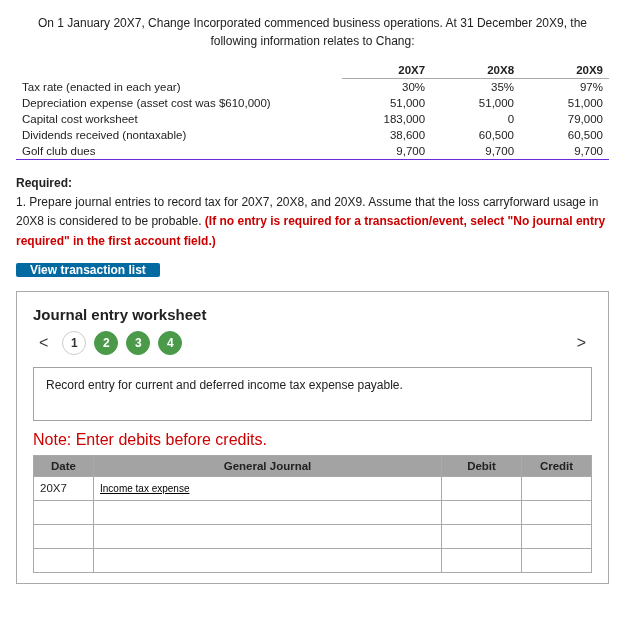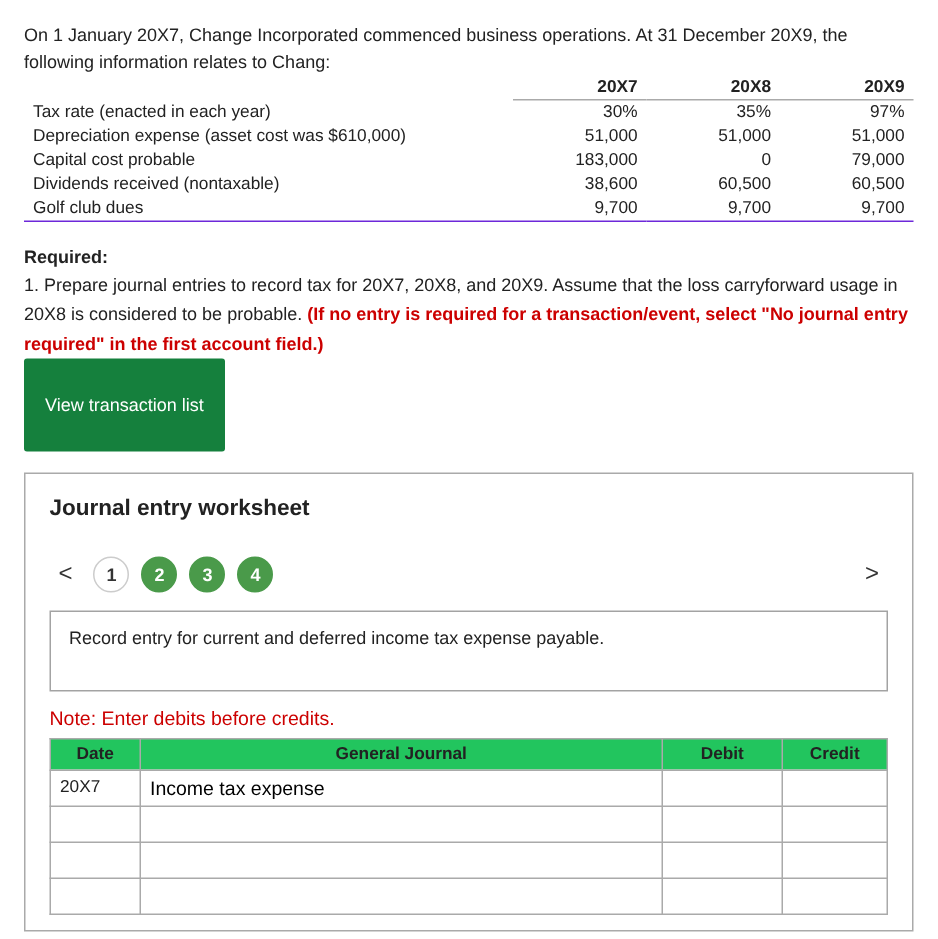--- a/index.html
+++ b/index.html
@@ -8,20 +8,22 @@
       font-size: 12px;
       background: #fff;
       color: #222;
       width: 625px;
       min-height: 626px;
       padding: 14px 16px;
     }
     .intro-text {
       font-size: 12px;
       line-height: 1.5;
+      margin-bottom: 12px;
+      text-align: center;
     }
     .data-table {
       width: 100%;
       border-collapse: collapse;
       margin-bottom: 14px;
       font-size: 11.5px;
     }
     .data-table td {
       padding: 2px 6px;
     }
@@ -30,46 +32,48 @@
       text-align: right;
       font-weight: normal;
       border-bottom: 1px solid #aaa;
     }
     .data-table .col-label { width: 55%; }
     .data-table .col-year { text-align: right; width: 15%; }
     .data-table .year-header { text-align: right; border-bottom: 1px solid #aaa; font-weight: bold; }
     .data-table .top-row td { border-top: 1px solid #aaa; }
     .data-table .bottom-row td { border-bottom: 1px solid #6d28d9; }
     .required-section {
+      margin-bottom: 12px;
     }
     .required-section p {
       font-size: 12px;
       line-height: 1.6;
     }
     .required-section .bold { font-weight: bold; }
     .required-section .red-bold { font-weight: bold; color: #c00; }
     .view-btn {
-      background: #15803d;
+      background: #0369a1;
       color: #fff;
       border: none;
-      padding: 24px 14px;
+      padding: 0 14px;
       font-size: 12px;
       cursor: pointer;
       border-radius: 2px;
       margin-bottom: 14px;
+      font-weight: bold;
     }
     .journal-box {
       border: 1px solid #aaa;
       padding: 14px 16px 10px 16px;
       background: #fff;
     }
     .journal-title {
       font-size: 15px;
       font-weight: bold;
-      margin-bottom: 24px;
+      margin-bottom: 8px;
     }
     .nav-row {
       display: flex;
       align-items: center;
       gap: 8px;
       margin-bottom: 12px;
     }
     .nav-arrow {
       font-size: 16px;
       color: #333;
@@ -101,30 +105,30 @@
     }
     .instruction-box {
       border: 1px solid #a3a3a3;
       padding: 10px 12px;
       font-size: 12px;
       margin-bottom: 10px;
       min-height: 54px;
     }
     .note-text {
       color: #c00;
-      font-size: 13px;
+      font-size: 16px;
       margin-bottom: 6px;
     }
     .journal-table {
       width: 100%;
       border-collapse: collapse;
       font-size: 11.5px;
     }
     .journal-table th {
-      background: #22c55e;
+      background: #a3a3a3;
       border: 1px solid #aaa;
       padding: 4px 8px;
       text-align: center;
       font-weight: bold;
     }
     .journal-table th.date-col { width: 60px; }
     .journal-table th.general-col { }
     .journal-table th.debit-col { width: 80px; }
     .journal-table th.credit-col { width: 70px; }
     .journal-table td {
@@ -161,21 +165,21 @@
       <td class="col-year">35%</td>
       <td class="col-year">97%</td>
     </tr>
     <tr>
       <td class="col-label">Depreciation expense (asset cost was $610,000)</td>
       <td class="col-year">51,000</td>
       <td class="col-year">51,000</td>
       <td class="col-year">51,000</td>
     </tr>
     <tr>
-      <td class="col-label">Capital cost probable</td>
+      <td class="col-label">Capital cost worksheet</td>
       <td class="col-year">183,000</td>
       <td class="col-year">0</td>
       <td class="col-year">79,000</td>
     </tr>
     <tr>
       <td class="col-label">Dividends received (nontaxable)</td>
       <td class="col-year">38,600</td>
       <td class="col-year">60,500</td>
       <td class="col-year">60,500</td>
     </tr>
@@ -229,21 +233,21 @@
       <tr>
         <th class="date-col">Date</th>
         <th class="general-col">General Journal</th>
         <th class="debit-col">Debit</th>
         <th class="credit-col">Credit</th>
       </tr>
     </thead>
     <tbody>
       <tr>
         <td class="date-cell">20X7</td>
-        <td class="general-cell"><input type="text" style="border: none; outline: none; width: 100%; font-size: 13px;" value="Income tax expense"></td>
+        <td class="general-cell"><input type="text" style="border: none; outline: none; width: 100%; font-size: 10px; text-decoration: underline;" value="Income tax expense"></td>
         <td class="debit-cell"><input type="text" style="border: none; outline: none; width: 100%; font-size: 11.5px; text-align: right;"></td>
         <td class="credit-cell"><input type="text" style="border: none; outline: none; width: 100%; font-size: 11.5px; text-align: right;"></td>
       </tr>
       <tr>
         <td class="date-cell"></td>
         <td class="general-cell"><input type="text" style="border: none; outline: none; width: 100%; font-size: 11.5px;"></td>
         <td class="debit-cell"><input type="text" style="border: none; outline: none; width: 100%; font-size: 11.5px; text-align: right;"></td>
         <td class="credit-cell"><input type="text" style="border: none; outline: none; width: 100%; font-size: 11.5px; text-align: right;"></td>
       </tr>
       <tr>

